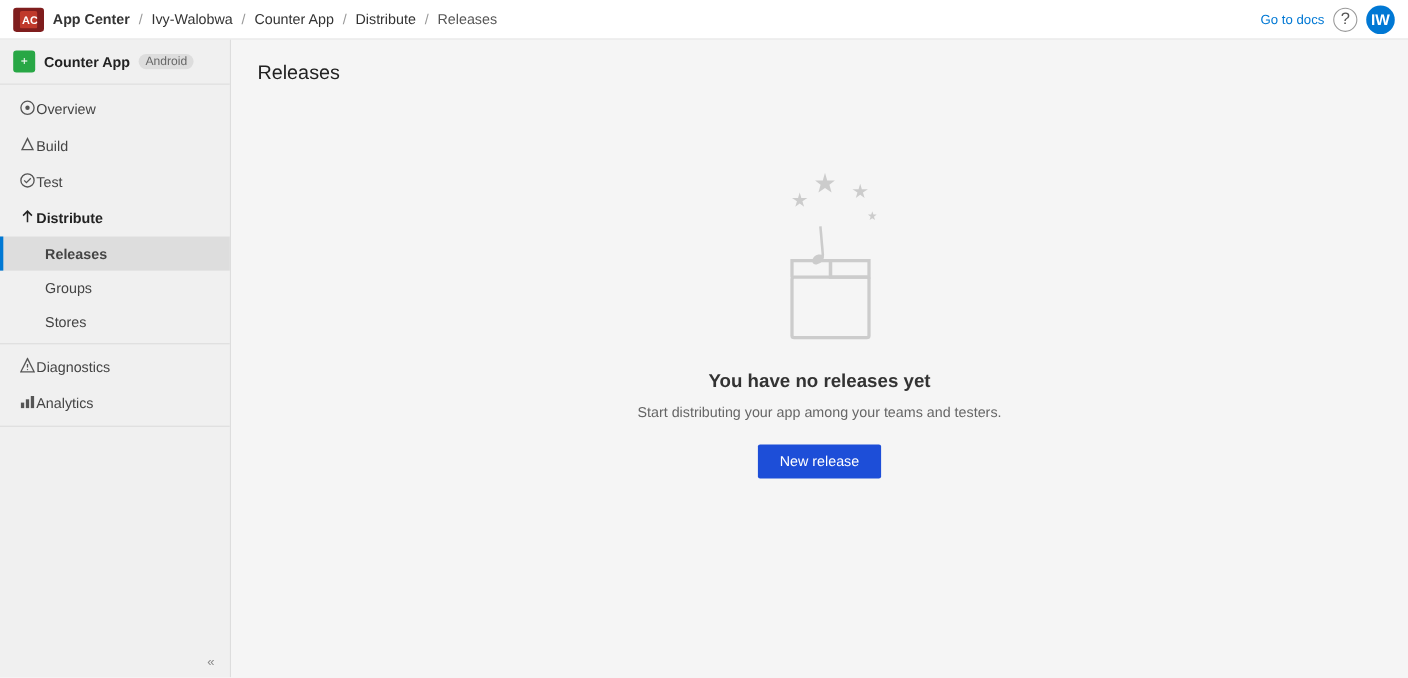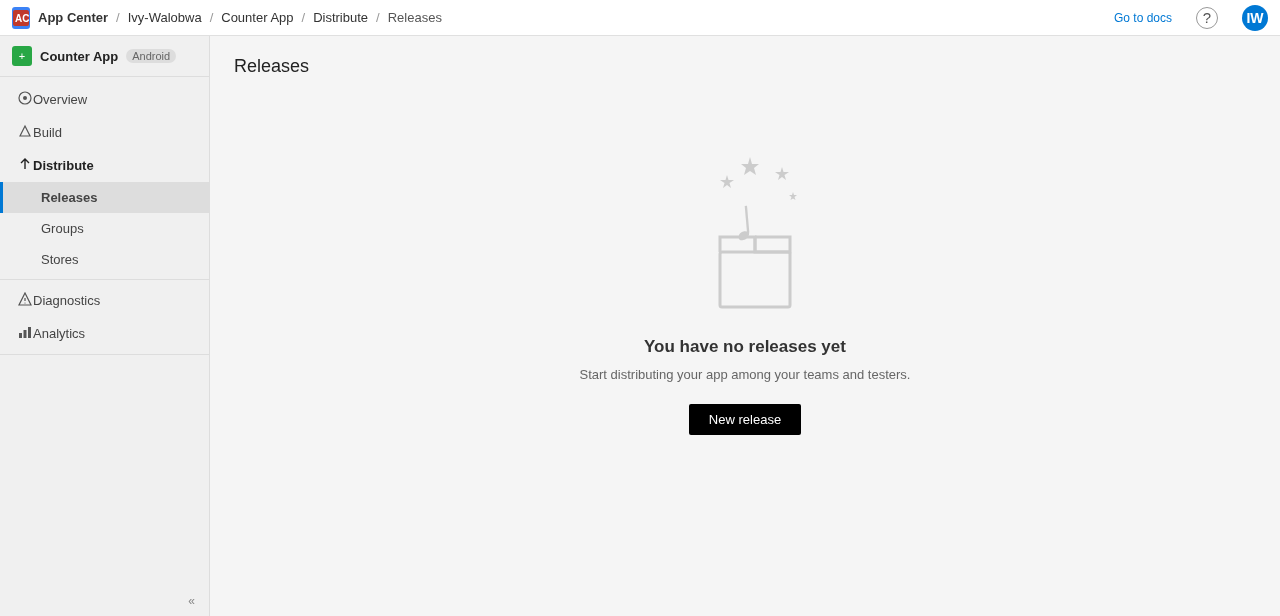--- a/index.html
+++ b/index.html
@@ -10,23 +10,23 @@
       height: 36px;
       background: #fff;
       border-bottom: 1px solid #e0e0e0;
       display: flex;
       align-items: center;
       padding: 0 12px;
       gap: 8px;
       flex-shrink: 0;
     }
     .topbar-logo {
-      width: 18px;
+      width: 28px;
       height: 22px;
-      background: #3b82f6;
+      background: #7f1d1d;
       border-radius: 3px;
       display: flex; align-items: center; justify-content: center;
       color: white; font-weight: bold; font-size: 11px;
       flex-shrink: 0;
     }
     .topbar-appcenter {
       font-weight: 600;
       color: #333;
       font-size: 13px;
     }
@@ -40,21 +40,21 @@
       cursor: pointer;
     }
     .topbar-breadcrumb-current {
       color: #555;
       font-size: 13px;
     }
     .topbar-right {
       margin-left: auto;
       display: flex;
       align-items: center;
-      gap: 24px;
+      gap: 8px;
     }
     .topbar-docs {
       font-size: 12px;
       color: #0078d4;
       cursor: pointer;
     }
     .topbar-help {
       font-size: 15px;
       color: #555;
       cursor: pointer;
@@ -198,21 +198,21 @@
       color: #333;
       margin-bottom: 10px;
       text-align: center;
     }
     .empty-subtitle {
       font-size: 13px;
       color: #666;
       margin-bottom: 22px;
     }
     .btn-primary {
-      background: #000000;
+      background: #1d4ed8;
       color: white;
       border: none;
       padding: 8px 20px;
       border-radius: 2px;
       font-size: 13px;
       cursor: pointer;
       font-family: inherit;
     }
   </style>
 </head>
@@ -263,20 +263,29 @@
 
       <div class="sidebar-item">
         <span class="sidebar-icon">
           <svg width="14" height="14" viewBox="0 0 14 14" fill="none">
             <polygon points="2,12 7,2 12,12" stroke="#555" stroke-width="1.2" fill="none"></polygon>
           </svg>
         </span>
         <span>Build</span>
       </div>
 
+      <div class="sidebar-item">
+        <span class="sidebar-icon">
+          <svg width="14" height="14" viewBox="0 0 14 14" fill="none">
+            <circle cx="7" cy="7" r="6" stroke="#555" stroke-width="1.2" fill="none"></circle>
+            <polyline points="4,7 6,9 10,5" stroke="#555" stroke-width="1.2" fill="none"></polyline>
+          </svg>
+        </span>
+        <span>Test</span>
+      </div>
 
       <div class="sidebar-item active-parent">
         <span class="sidebar-icon">
           <svg width="14" height="14" viewBox="0 0 14 14" fill="none">
             <path d="M7 2 L7 12 M3 6 L7 2 L11 6" stroke="#222" stroke-width="1.4" fill="none"></path>
           </svg>
         </span>
         <span>Distribute</span>
       </div>
 

